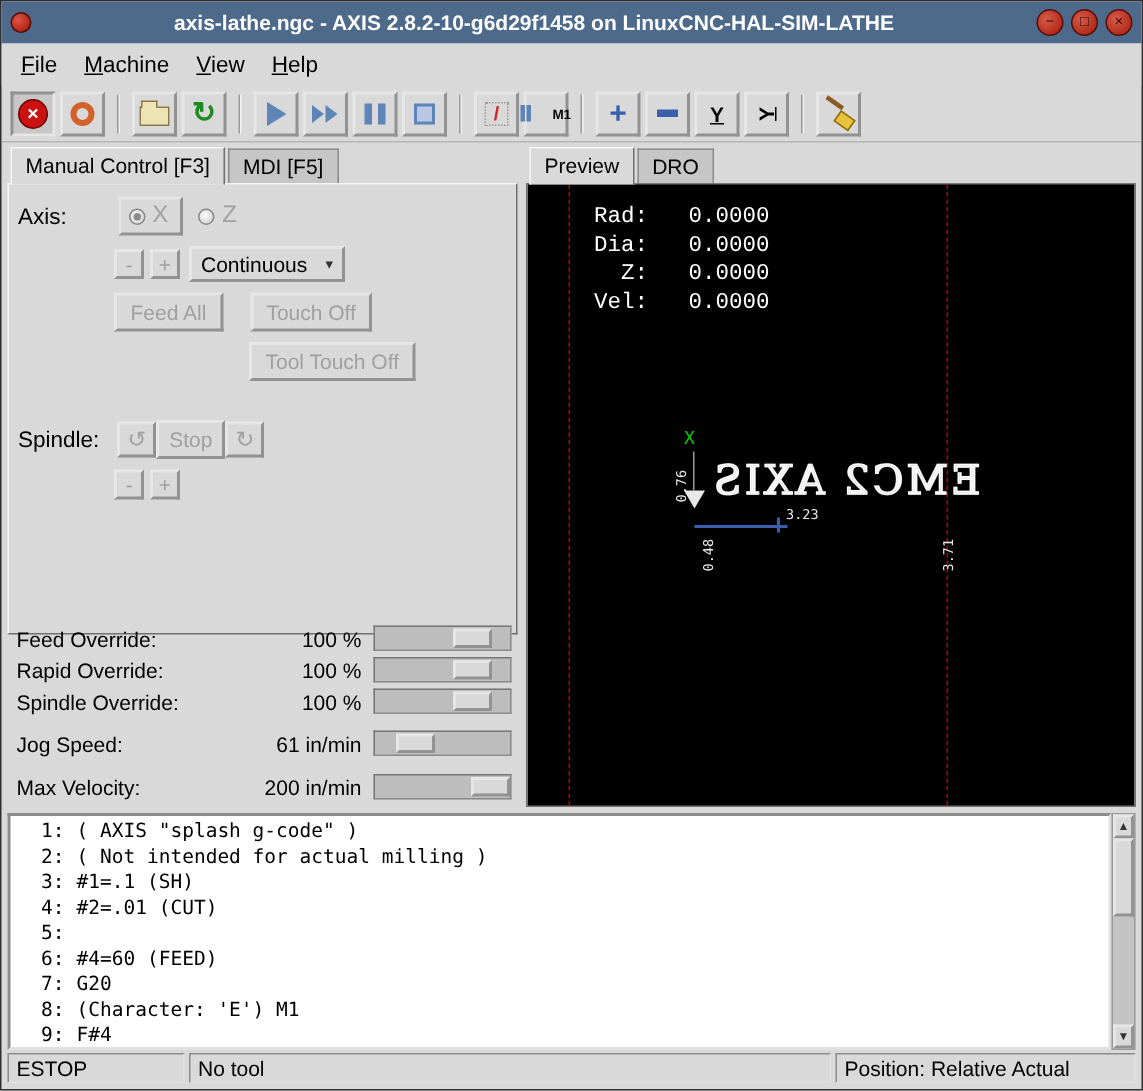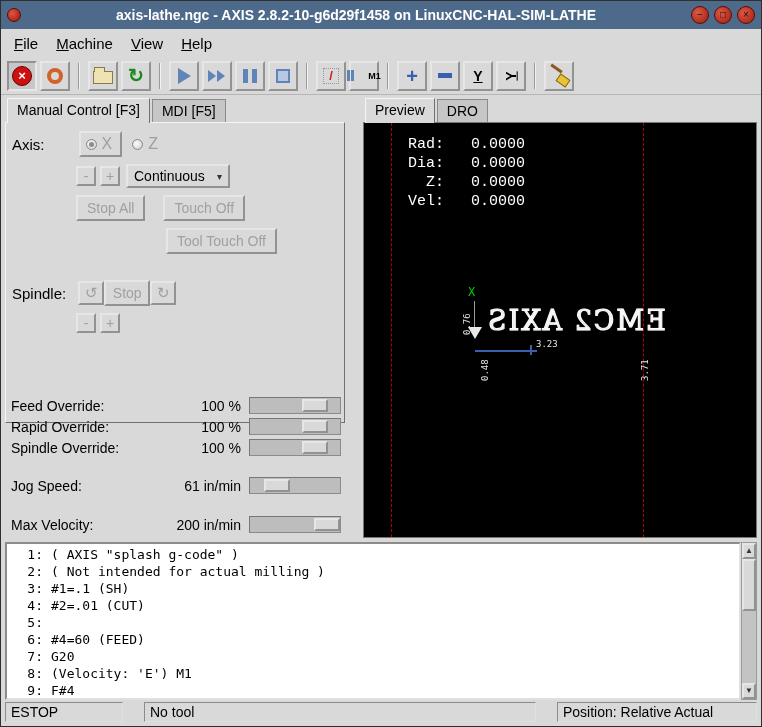--- a/index.html
+++ b/index.html
@@ -89,21 +89,21 @@
   .ico-m1 .bars { width: 7px; height: 11px; border-left: 3px solid #5f84b8; border-right: 3px solid #5f84b8; }
   .ico-m1 .m1txt { font-size: 9px; font-weight: bold; color: #000; }
   .ico-zoomin { color: #3a5fae; font-size: 20px; font-weight: bold; line-height: 16px; }
   .ico-zoomout { width: 14px; height: 5px; background: #3a5fae; }
   .ico-y { font-size: 14px; font-weight: bold; text-decoration: underline; color: #000; }
   .ico-y.rot { transform: rotate(-90deg); display: inline-block; }
   .ico-brush { position: relative; width: 22px; height: 22px; }
   .ico-brush .handle { position: absolute; left: 2px; top: 2px; width: 13px; height: 3px; background: #8a5a22; transform: rotate(35deg); }
   .ico-brush .head { position: absolute; right: 1px; bottom: 2px; width: 12px; height: 9px; background: #e8c23a; border: 1px solid #8a6a12; transform: rotate(35deg); }
   
-  .main { flex: 1; display: flex; padding: 2px 4px 4px 4px; gap: 18px; min-height: 0; }
+  .main { flex: 1; display: flex; padding: 2px 4px 4px 4px; gap: 6px; min-height: 0; }
   .col { display: flex; flex-direction: column; min-height: 0; }
   .col-left { width: 340px; flex: none; }
   .col-right { flex: 1; }
   .tabs { display: flex; align-items: flex-end; height: 25px; flex: none; padding-left: 2px; }
   .tab {
     padding: 3px 9px 3px 9px; font-size: 14px;
     background: #c6c6c6; border: 1px solid #8a8a8a; border-bottom: none;
     margin-right: 2px; position: relative; color: #000;
   }
   .tab.active {
@@ -137,21 +137,21 @@
   .dropdown {
     display: inline-flex; align-items: center; justify-content: space-between;
     width: 104px; height: 24px; padding: 0 6px;
     background: #d9d9d9; border: 2px outset #e6e6e6; font-size: 14px; margin-left: 6px; text-align: center;
   }
   .dd-arrow { font-size: 10px; color: #333; }
   .spin-btn { width: 26px; height: 24px; padding: 0; font-size: 15px; }
   
   .overrides { position: absolute; bottom: 0; left: 0; right: 0; padding: 0 2px 2px 6px; }
   .orow { display: flex; align-items: center; height: 21px; }
-  .orow.gap { margin-top: 16px; height: 23px; }
+  .orow.gap { margin-top: 6px; height: 23px; }
   .olabel { font-size: 14px; color: #000; }
   .ovalue { margin-left: auto; width: 86px; text-align: right; padding-right: 8px; font-size: 14px; color: #000; white-space: nowrap; }
   .slider { width: 92px; height: 17px; flex: none; background: #bdbdbd; border: 1px solid #8b8b8b;
     border-top-color:#777; border-left-color:#777; position: relative; margin-right: 2px; }
   .shandle { position: absolute; top: 1px; width: 26px; height: 13px; background: #d9d9d9; border: 2px outset #e6e6e6; }
   
   .preview { flex: 1; background: #000; border: 1px solid #777; position: relative; overflow: hidden; }
   .dro-readout {
     position: absolute; top: 12px; left: 44px;
     font-family: Liberation Mono, monospace; font-size: 15px;
@@ -180,21 +180,21 @@
     padding: 2px 0; overflow: hidden; color: #000;
   }
   .gline { display: flex; line-height: 17px; }
   .gnum { width: 36px; text-align: right; white-space: pre; flex: none; }
   .gtxt { margin-left: 8px; white-space: pre; }
   .vscroll { width: 16px; background: #c3c3c3; border: 1px solid #9a9a9a; display: flex; flex-direction: column; }
   .sarrow { height: 16px; background: #d9d9d9; border: 2px outset #e6e6e6; font-size: 8px; color: #333; text-align: center; line-height: 12px; flex: none; }
   .strough { flex: 1; position: relative; }
   .sthumb { position: absolute; top: 0; left: 0; right: 0; height: 52px; background: #d9d9d9; border: 2px outset #e6e6e6; }
   
-  .statusbar { height: 26px; flex: none; display: flex; gap: 21px; padding: 2px 4px 4px 4px; }
+  .statusbar { height: 26px; flex: none; display: flex; gap: 3px; padding: 2px 4px 4px 4px; }
   .scell { border: 1px inset #e0e0e0; background: #d9d9d9; font-size: 14px; color: #000;
     display: flex; align-items: center; padding: 0 5px; white-space: nowrap; overflow: hidden; }
   .scell.c1 { width: 118px; flex: none; }
   .scell.c2 { flex: 1; }
   .scell.c3 { width: 200px; flex: none; }
 </style>
 </head>
 <body>
 
 <div class="window">
@@ -304,21 +304,21 @@
           <button class="btn small disabled">-</button>
           <span style="width:4px"></span>
           <button class="btn small disabled">+</button>
           <span class="dropdown">
             <span>Continuous</span>
             <span class="dd-arrow">▾</span>
           </span>
         </div>
 
         <div class="row indent">
-          <button class="btn disabled">Stop All</button>
+          <button class="btn disabled">Feed All</button>
           <span style="width:18px"></span>
           <button class="btn disabled">Touch Off</button>
         </div>
 
         <div class="row" style="margin-left:154px">
           <button class="btn disabled">Tool Touch Off</button>
         </div>
 
         <div class="row" style="margin-top:26px">
           <span class="lbl">Spindle:</span>
@@ -427,21 +427,21 @@
       <div class="gline">
           <span class="gnum">6:</span>
           <span class="gtxt">#4=60 (FEED)</span>
         </div>
       <div class="gline">
           <span class="gnum">7:</span>
           <span class="gtxt">G20</span>
         </div>
       <div class="gline">
           <span class="gnum">8:</span>
-          <span class="gtxt">(Velocity: 'E') M1</span>
+          <span class="gtxt">(Character: 'E') M1</span>
         </div>
       <div class="gline">
           <span class="gnum">9:</span>
           <span class="gtxt">F#4</span>
         </div>
     </div>
     <div class="vscroll">
       <div class="sarrow">▲</div>
       <div class="strough">
         <div class="sthumb"></div>

